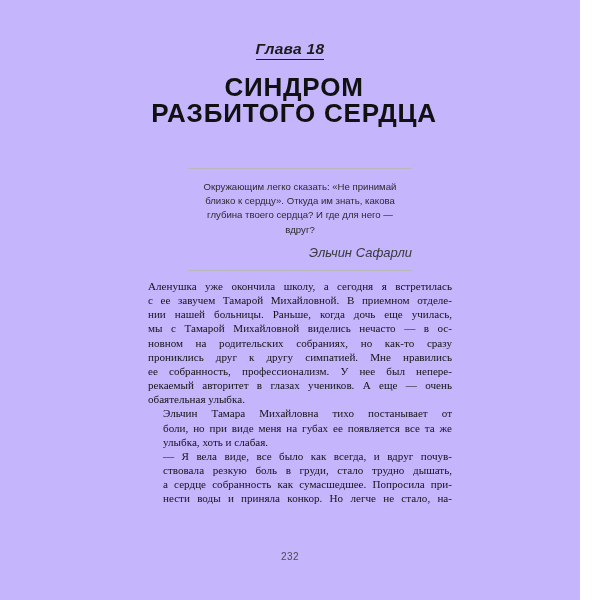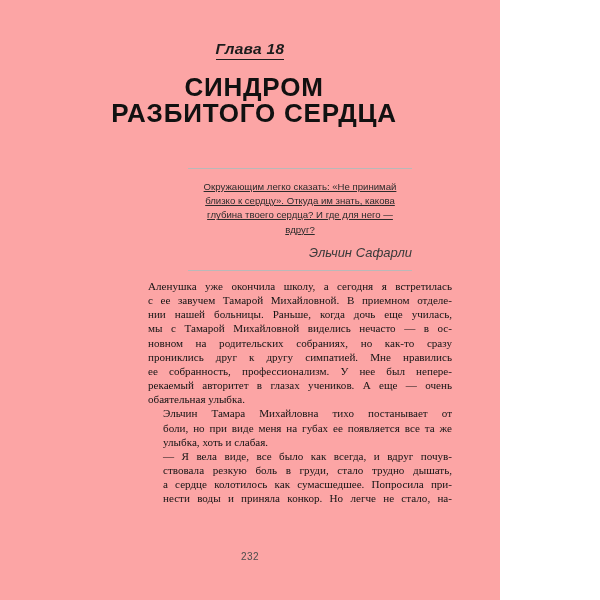--- a/index.html
+++ b/index.html
@@ -2,23 +2,23 @@
 <html><head>
 <meta charset="utf-8">
 <style>
   html, body {
     margin: 0;
     padding: 0;
     background: #ffffff;
   }
   .page {
     position: relative;
-    width: 500px;
+    width: 580px;
     height: 600px;
-    background: #fca5a5;
+    background: #c4b5fd;
     overflow: hidden;
     font-family: "Liberation Serif", "DejaVu Serif", serif;
     color: #1a1a1a;
   }
 
   
   .chapter-label {
     position: absolute;
     left: 0;
     right: 0;
@@ -70,21 +70,21 @@
   .rule.top { margin-bottom: 11px; }
   .rule.bottom { margin-top: 11px; }
 
   .epigraph-text {
     font-family: "Liberation Sans", "DejaVu Sans", sans-serif;
     font-size: 9.6px;
     line-height: 14.2px;
     text-align: center;
     color: #2b2b2b;
   }
-  .epigraph-text .line { display: block; white-space: nowrap; text-decoration: underline; }
+  .epigraph-text .line { display: block; white-space: nowrap; }
 
   .epigraph-author {
     margin-top: 9px;
     font-family: "Liberation Sans", "DejaVu Sans", sans-serif;
     font-style: italic;
     font-size: 13px;
     line-height: 13px;
     text-align: right;
     color: #3a3a3a;
   }
@@ -171,21 +171,21 @@
 
     <p class="para indent">
       <span class="ln just" style="text-indent: 15px;">Эльчин Тамара Михайловна тихо постанывает от</span>
       <span class="ln just">боли, но при виде меня на губах ее появляется все та же</span>
       <span class="ln">улыбка, хоть и слабая.</span>
     </p>
 
     <p class="para indent">
       <span class="ln just" style="text-indent: 15px;">— Я вела виде, все было как всегда, и вдруг почув-</span>
       <span class="ln just">ствовала резкую боль в груди, стало трудно дышать,</span>
-      <span class="ln just">а сердце колотилось как сумасшедшее. Попросила при-</span>
+      <span class="ln just">а сердце собранность как сумасшедшее. Попросила при-</span>
       <span class="ln just">нести воды и приняла конкор. Но легче не стало, на-</span>
     </p>
 
   </div>
 
   <div class="folio">232</div>
 
 </div>
 
 </body></html>

